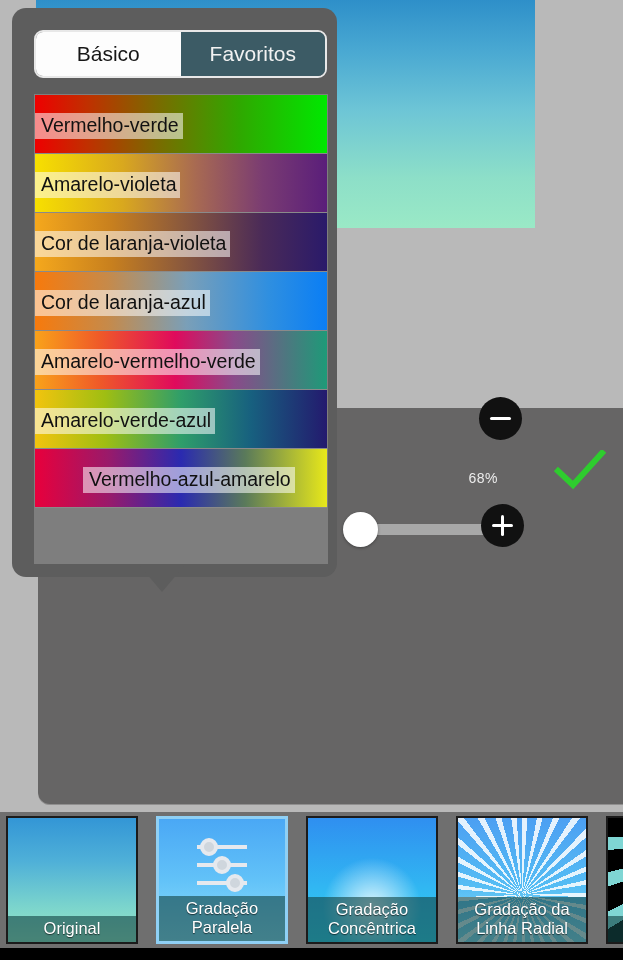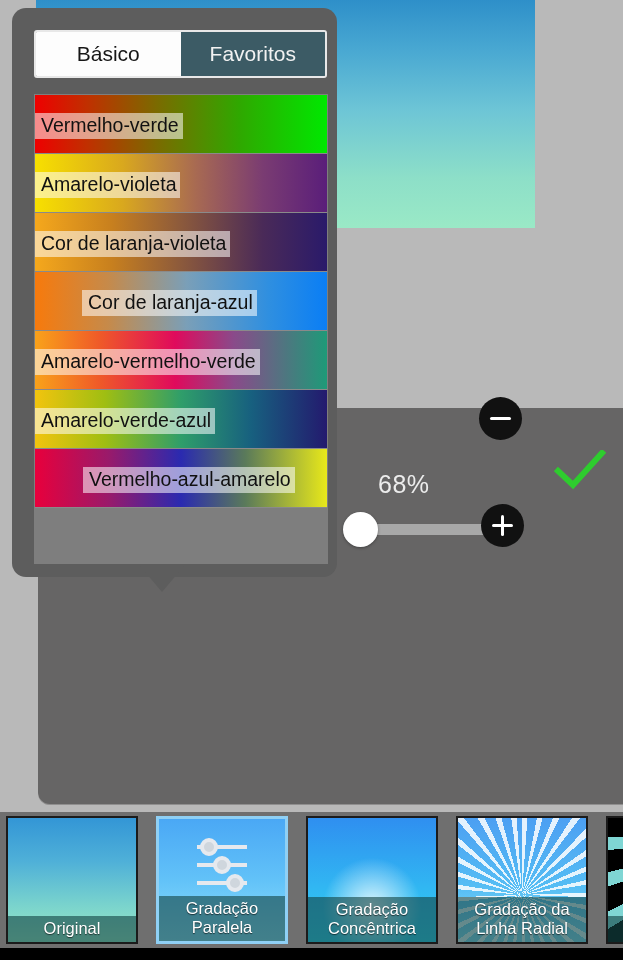--- a/index.html
+++ b/index.html
@@ -40,22 +40,22 @@
     position: absolute; left: 441px; top: -11px;
     width: 43px; height: 43px; border-radius: 50%;
     background: #111; overflow: hidden;
   }
   .minus-btn .bar {
     position: absolute; left: 11px; top: 20px; width: 21px; height: 3px;
     background: #fff; border-radius: 2px;
   }
   #opacity-value {
     position: absolute; left: 340px; top: 62px;
-    width: 120px; text-align: left;
-    color: #ececec; font-size: 25px; letter-spacing: .5px;
+    width: 120px; text-align: right;
+    color: #ececec; font-size: 14px; letter-spacing: .5px;
   }
   #slider-wrap {
     position: absolute; left: 297px; top: 104px; width: 140px; height: 34px;
   }
   #slider-track {
     position: absolute; left: 28px; top: 12px; width: 136px; height: 11px;
     background: #a8a8a8; border-radius: 6px;
   }
   #slider-thumb {
     position: absolute; left: 8px; top: 0px;
@@ -80,21 +80,21 @@
   
   #preset-popup {
     position: absolute; left: 12px; top: 8px;
     width: 325px; height: 569px;
     background: #5d5d5d;
     border-radius: 14px;
   }
   #tabs {
     position: absolute; left: 22px; top: 22px;
     width: 293px; height: 48px;
-    border-radius: 3px; overflow: hidden;
+    border-radius: 9px; overflow: hidden;
     border: 2px solid #e8e8e8;
     display: flex;
   }
   .tab {
     flex: 1; display: flex; align-items: center; justify-content: center;
     font-size: 21px;
   }
   .tab.active { background: #fdfdfd; color: #161616; }
   .tab.inactive { background: #3c5b65; color: #f2f2f2; }
   #preset-list {
@@ -220,21 +220,21 @@
     <div id="preset-list">
         <div class="preset-item" style="background: linear-gradient(90deg, rgb(238, 0, 0) 0%, rgb(192, 48, 0) 18%, rgb(122, 107, 0) 42%, rgb(47, 168, 0) 70%, rgb(0, 232, 0) 100%);">
           <span class="preset-label">Vermelho-verde</span>
         </div>
         <div class="preset-item" style="background: linear-gradient(90deg, rgb(247, 224, 0) 0%, rgb(217, 168, 30) 30%, rgb(168, 106, 82) 55%, rgb(122, 60, 114) 78%, rgb(90, 30, 122) 100%);">
           <span class="preset-label">Amarelo-violeta</span>
         </div>
         <div class="preset-item" style="background: linear-gradient(90deg, rgb(245, 168, 28) 0%, rgb(200, 128, 30) 26%, rgb(140, 90, 60) 50%, rgb(74, 42, 88) 78%, rgb(42, 26, 106) 100%);">
           <span class="preset-label">Cor de laranja-violeta</span>
         </div>
-        <div class="preset-item" style="background: linear-gradient(90deg, rgb(247, 122, 12) 0%, rgb(198, 138, 74) 25%, rgb(122, 159, 184) 52%, rgb(47, 143, 224) 80%, rgb(10, 126, 245) 100%); padding-left: 47px;">
+        <div class="preset-item" style="background: linear-gradient(90deg, rgb(247, 122, 12) 0%, rgb(198, 138, 74) 25%, rgb(122, 159, 184) 52%, rgb(47, 143, 224) 80%, rgb(10, 126, 245) 100%);">
           <span class="preset-label">Cor de laranja-azul</span>
         </div>
         <div class="preset-item" style="background: linear-gradient(90deg, rgb(249, 162, 26) 0%, rgb(239, 90, 40) 22%, rgb(224, 10, 92) 48%, rgb(138, 74, 138) 68%, rgb(30, 154, 120) 100%);">
           <span class="preset-label">Amarelo-vermelho-verde</span>
         </div>
         <div class="preset-item" style="background: linear-gradient(90deg, rgb(242, 196, 14) 0%, rgb(159, 190, 18) 24%, rgb(47, 158, 106) 50%, rgb(23, 96, 127) 74%, rgb(35, 26, 110) 100%);">
           <span class="preset-label">Amarelo-verde-azul</span>
         </div>
         <div class="preset-item" style="background: linear-gradient(90deg, rgb(232, 0, 60) 0%, rgb(154, 26, 106) 25%, rgb(42, 42, 176) 50%, rgb(90, 122, 90) 72%, rgb(232, 232, 26) 100%); padding-left: 48px;">
           <span class="preset-label">Vermelho-azul-amarelo</span>

